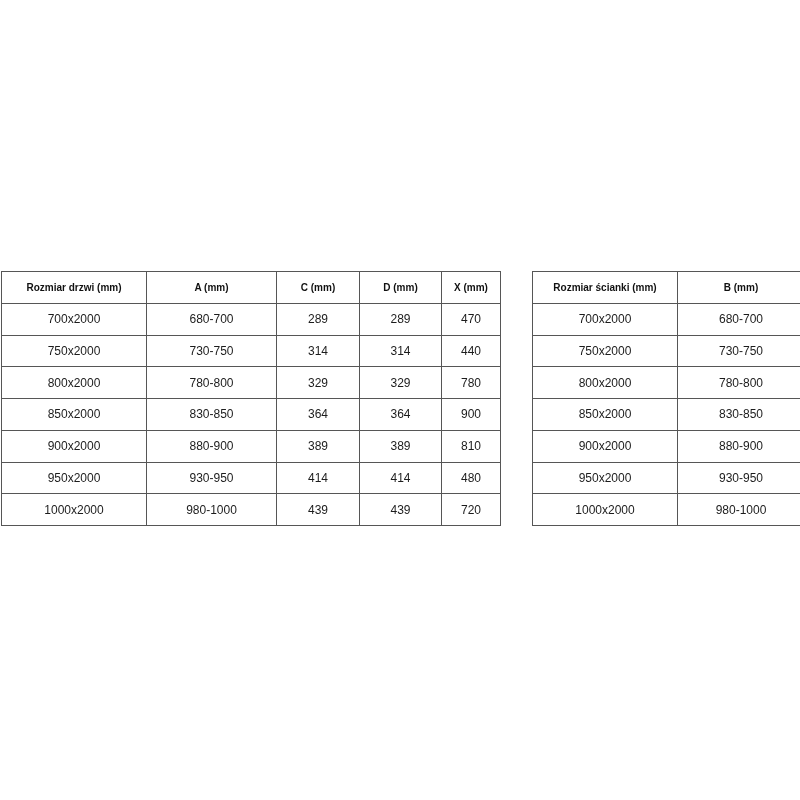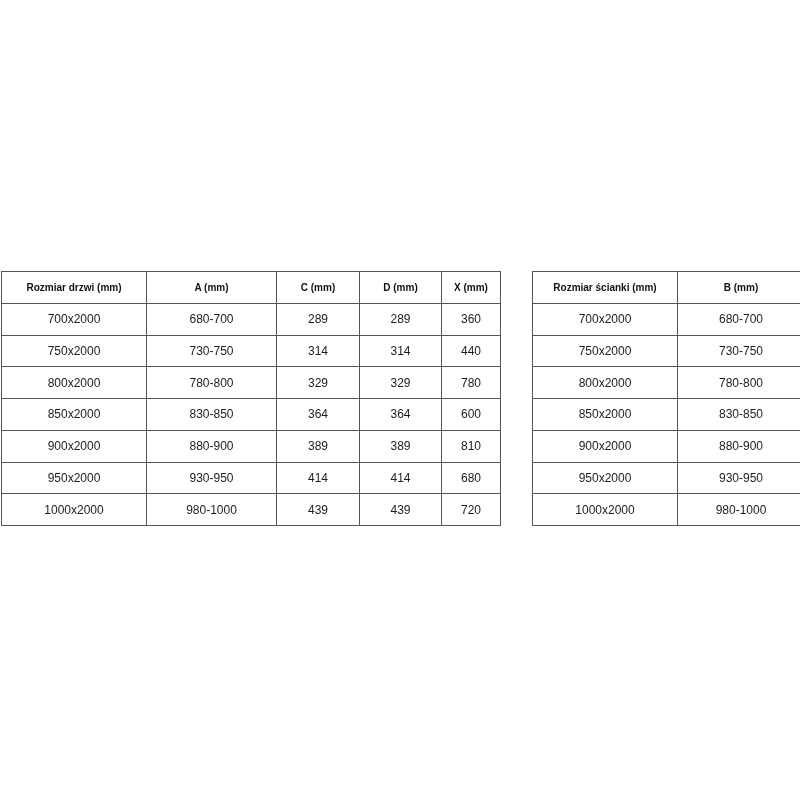--- a/index.html
+++ b/index.html
@@ -56,56 +56,56 @@
           <th>D (mm)</th>
           <th>X (mm)</th>
         </tr>
       </thead>
       <tbody>
         <tr>
           <td>700x2000</td>
           <td>680-700</td>
           <td>289</td>
           <td>289</td>
-          <td>360</td>
+          <td>470</td>
         </tr>
         <tr>
           <td>750x2000</td>
           <td>730-750</td>
           <td>314</td>
           <td>314</td>
           <td>440</td>
         </tr>
         <tr>
           <td>800x2000</td>
           <td>780-800</td>
           <td>329</td>
           <td>329</td>
           <td>780</td>
         </tr>
         <tr>
           <td>850x2000</td>
           <td>830-850</td>
           <td>364</td>
           <td>364</td>
-          <td>600</td>
+          <td>900</td>
         </tr>
         <tr>
           <td>900x2000</td>
           <td>880-900</td>
           <td>389</td>
           <td>389</td>
           <td>810</td>
         </tr>
         <tr>
           <td>950x2000</td>
           <td>930-950</td>
           <td>414</td>
           <td>414</td>
-          <td>680</td>
+          <td>480</td>
         </tr>
         <tr>
           <td>1000x2000</td>
           <td>980-1000</td>
           <td>439</td>
           <td>439</td>
           <td>720</td>
         </tr>
       </tbody>
     </table>

